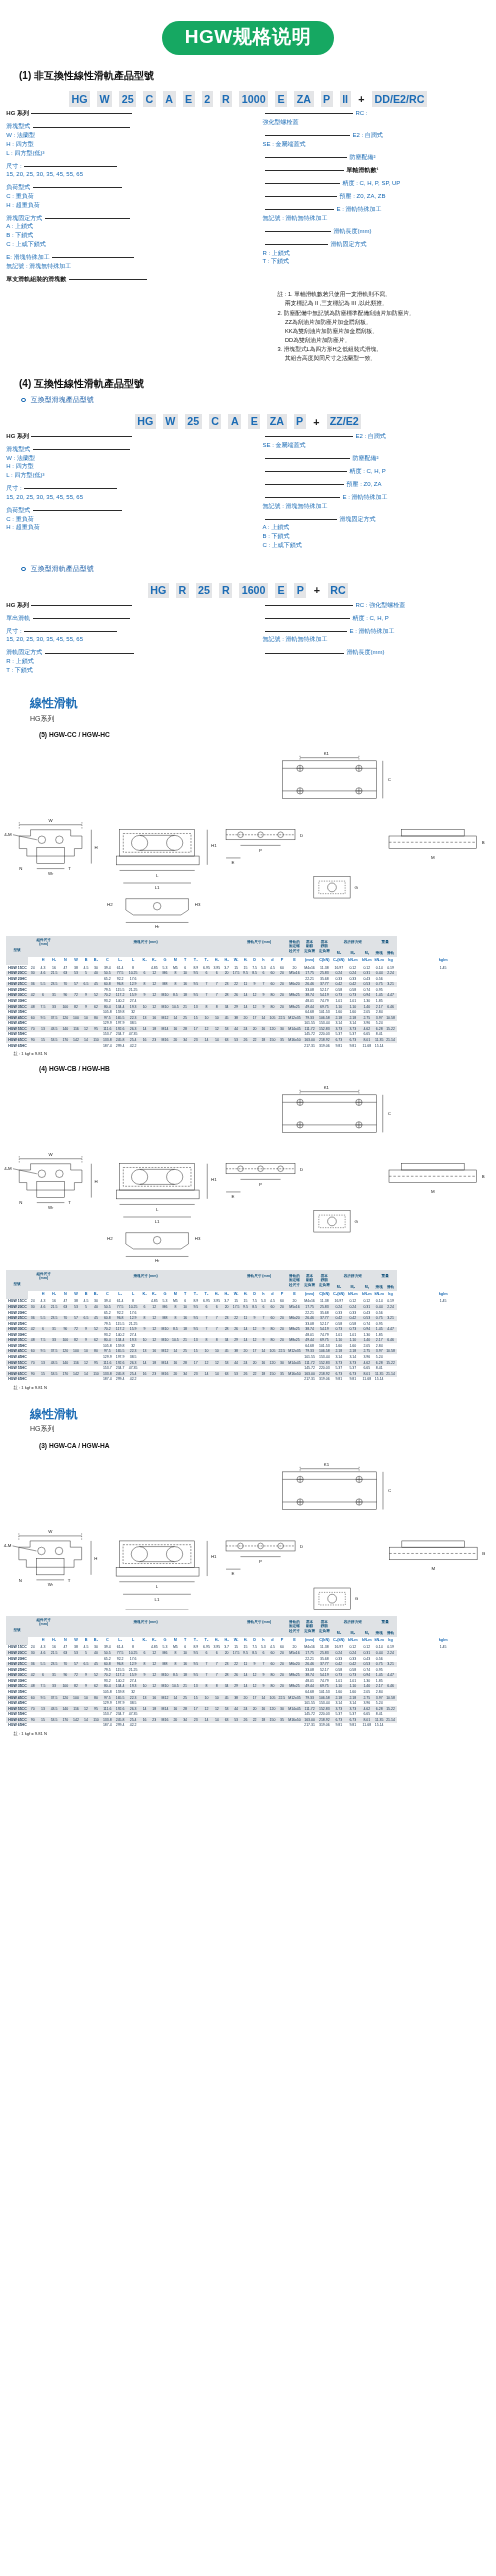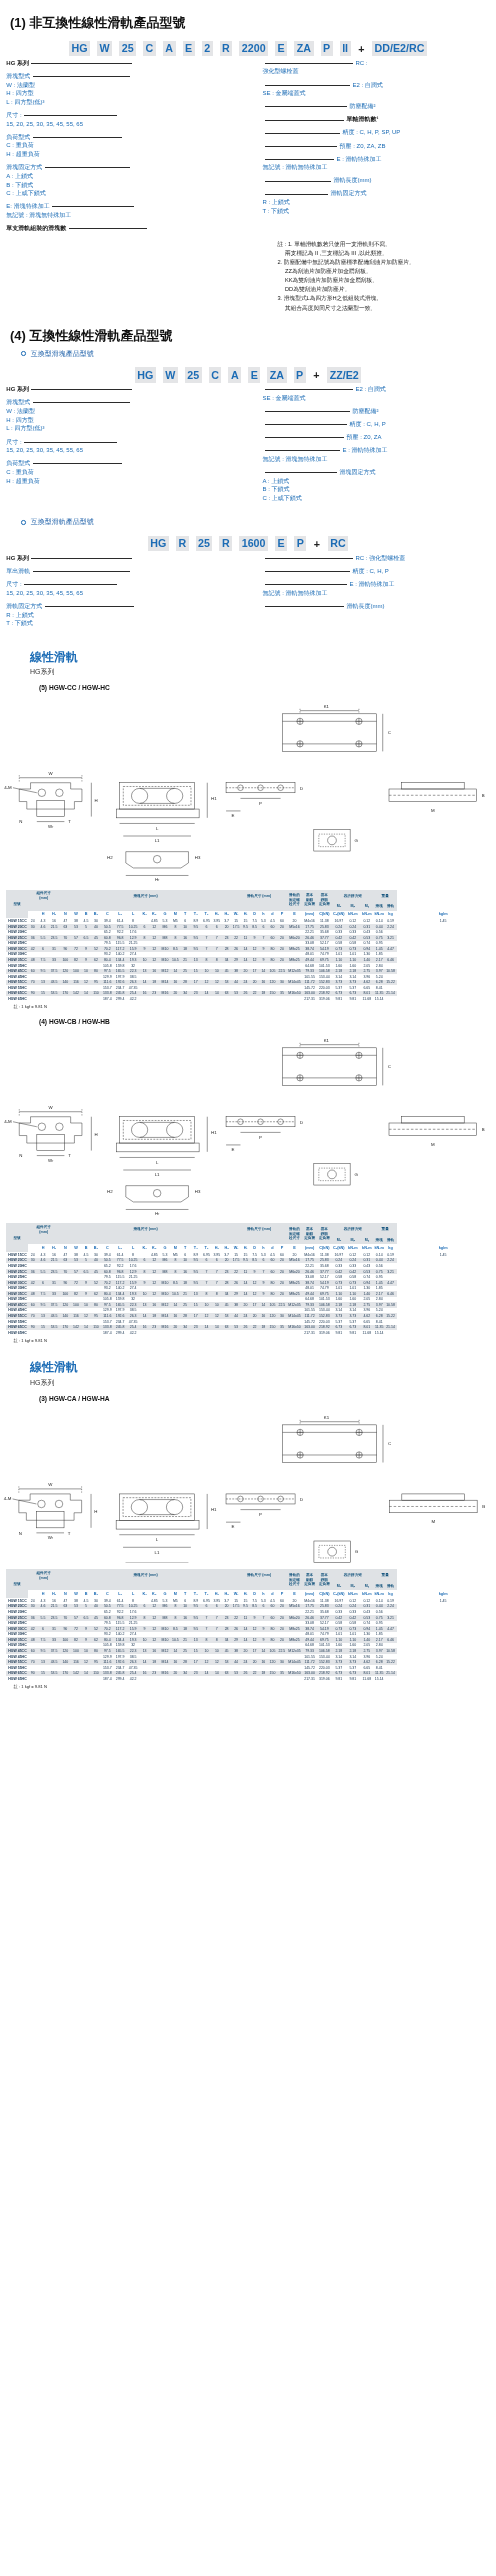--- a/index.html
+++ b/index.html
@@ -24,22 +24,22 @@
     letter-spacing:0.6px;
     padding:5.7px 22.6px 7px;
     border-radius:19px;
     line-height:1.1;
   }
   .sec1-title { margin-top:21px; }
   .sec2-title { margin-top:19px; }
 
   
   .blk-head {
-    font-size:13px; font-weight:bold; color:#111;
-    margin:14px 0 0 10px;
+    font-size:10px; font-weight:bold; color:#111;
+    margin:14px 0 0 19px;
   }
   .blk-sub {
     font-size:7px; color:#1c5fa8; margin:3.8px 0 0 21.4px;
   }
   .blk-sub .bullet {
     display:inline-block; width:4.4px; height:4.4px; border:1px solid #1c6cb5;
     border-radius:50%; margin-right:5px; vertical-align:middle;
   }
 
   
@@ -101,33 +101,36 @@
   table.spec tbody td.model { font-weight:bold; font-size:3.5px; text-align:left; padding-left:1.9px; }
   tr.alt td { background:#e3e5e8; }
   .hdr-band { background:#dfe2e5; }
   .tbl-note { font-size:4.1px; color:#222; margin:2.5px 0 0 7.5px; }
 </style>
 </head>
 <body>
 
 <div class="page">
 
+  <div class="pill-wrap sec1-title">
+    <span class="pill">HGW规格说明</span>
+  </div>
 
   <div>
     <div class="blk-head">(1) 非互換性線性滑軌產品型號</div>
     <div class="code-row" id="b1code">
         <span class="code-cell">HG</span>
         <span class="code-cell">W</span>
         <span class="code-cell">25</span>
         <span class="code-cell">C</span>
         <span class="code-cell">A</span>
         <span class="code-cell">E</span>
         <span class="code-cell">2</span>
         <span class="code-cell">R</span>
-        <span class="code-cell">2200</span>
+        <span class="code-cell">1000</span>
         <span class="code-cell">E</span>
         <span class="code-cell">ZA</span>
         <span class="code-cell">P</span>
         <span class="code-cell">II</span>
         <span class="code-cell plus">+</span>
         <span class="code-cell">DD/E2/RC</span>
       </div>
     <div class="legend">
       <div class="leg-col left" id="b1left">
           <div class="leg-item">

